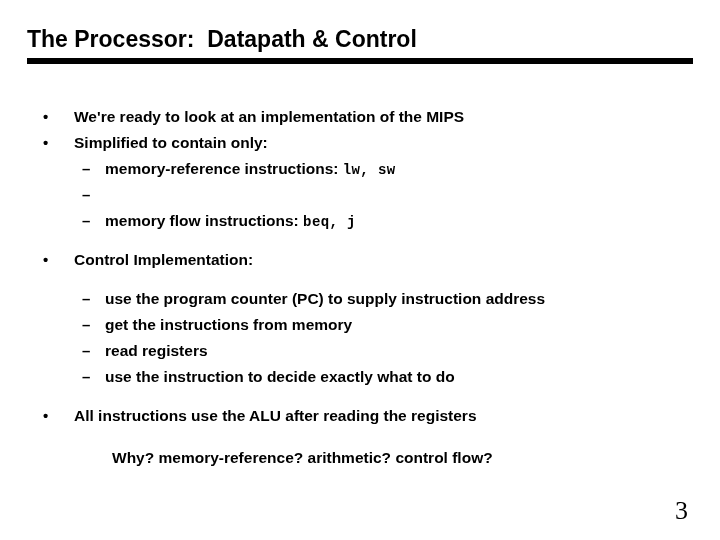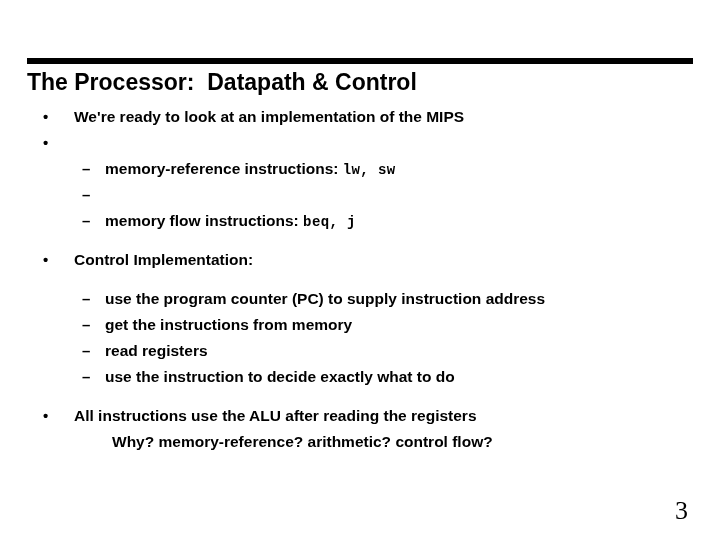--- a/index.html
+++ b/index.html
@@ -24,21 +24,20 @@
   #slide-title {
     position: absolute;
     left: 27px;
     top: 25px;
     font-size: 23px;
     font-weight: bold;
     letter-spacing: 0px;
     white-space: pre;
     line-height: 28px;
     color: #000000;
-    margin-top: 43px;
   }
   #title-rule {
     position: absolute;
     left: 27px;
     top: 58px;
     width: 666px;
     height: 6px;
     background: #000000;
   }
 
@@ -85,21 +84,21 @@
     position: absolute;
     left: 105px;
     top: 0px;
     font-size: 15.5px;
     font-weight: bold;
     line-height: 26px;
   }
   .plain > .text {
     position: absolute;
     left: 112px;
-    top: 0px;
+    top: 16px;
     font-size: 15.5px;
     font-weight: bold;
     line-height: 26px;
     text-align: center;
   }
 
   .mono {
     font-family: "Liberation Mono", "DejaVu Sans Mono", monospace;
     font-weight: bold;
     font-size: 14px;
@@ -126,20 +125,21 @@
 
   <div id="title-rule"></div>
 
   <div id="body">
       <div class="line lvl1">
         <span class="marker">•</span>
         <span class="text"><span>We're ready to look at an implementation of the MIPS</span></span>
       </div>
       <div class="line lvl1">
         <span class="marker">•</span>
+        <span class="text"><span>Simplified to contain only:</span></span>
       </div>
       <div class="line lvl2">
         <span class="marker">–</span>
         <span class="text"><span>memory-reference instructions: </span><span class="mono">lw,  sw</span></span>
       </div>
       <div class="line lvl2">
         <span class="marker">–</span>
       </div>
       <div class="line lvl2">
         <span class="marker">–</span>

